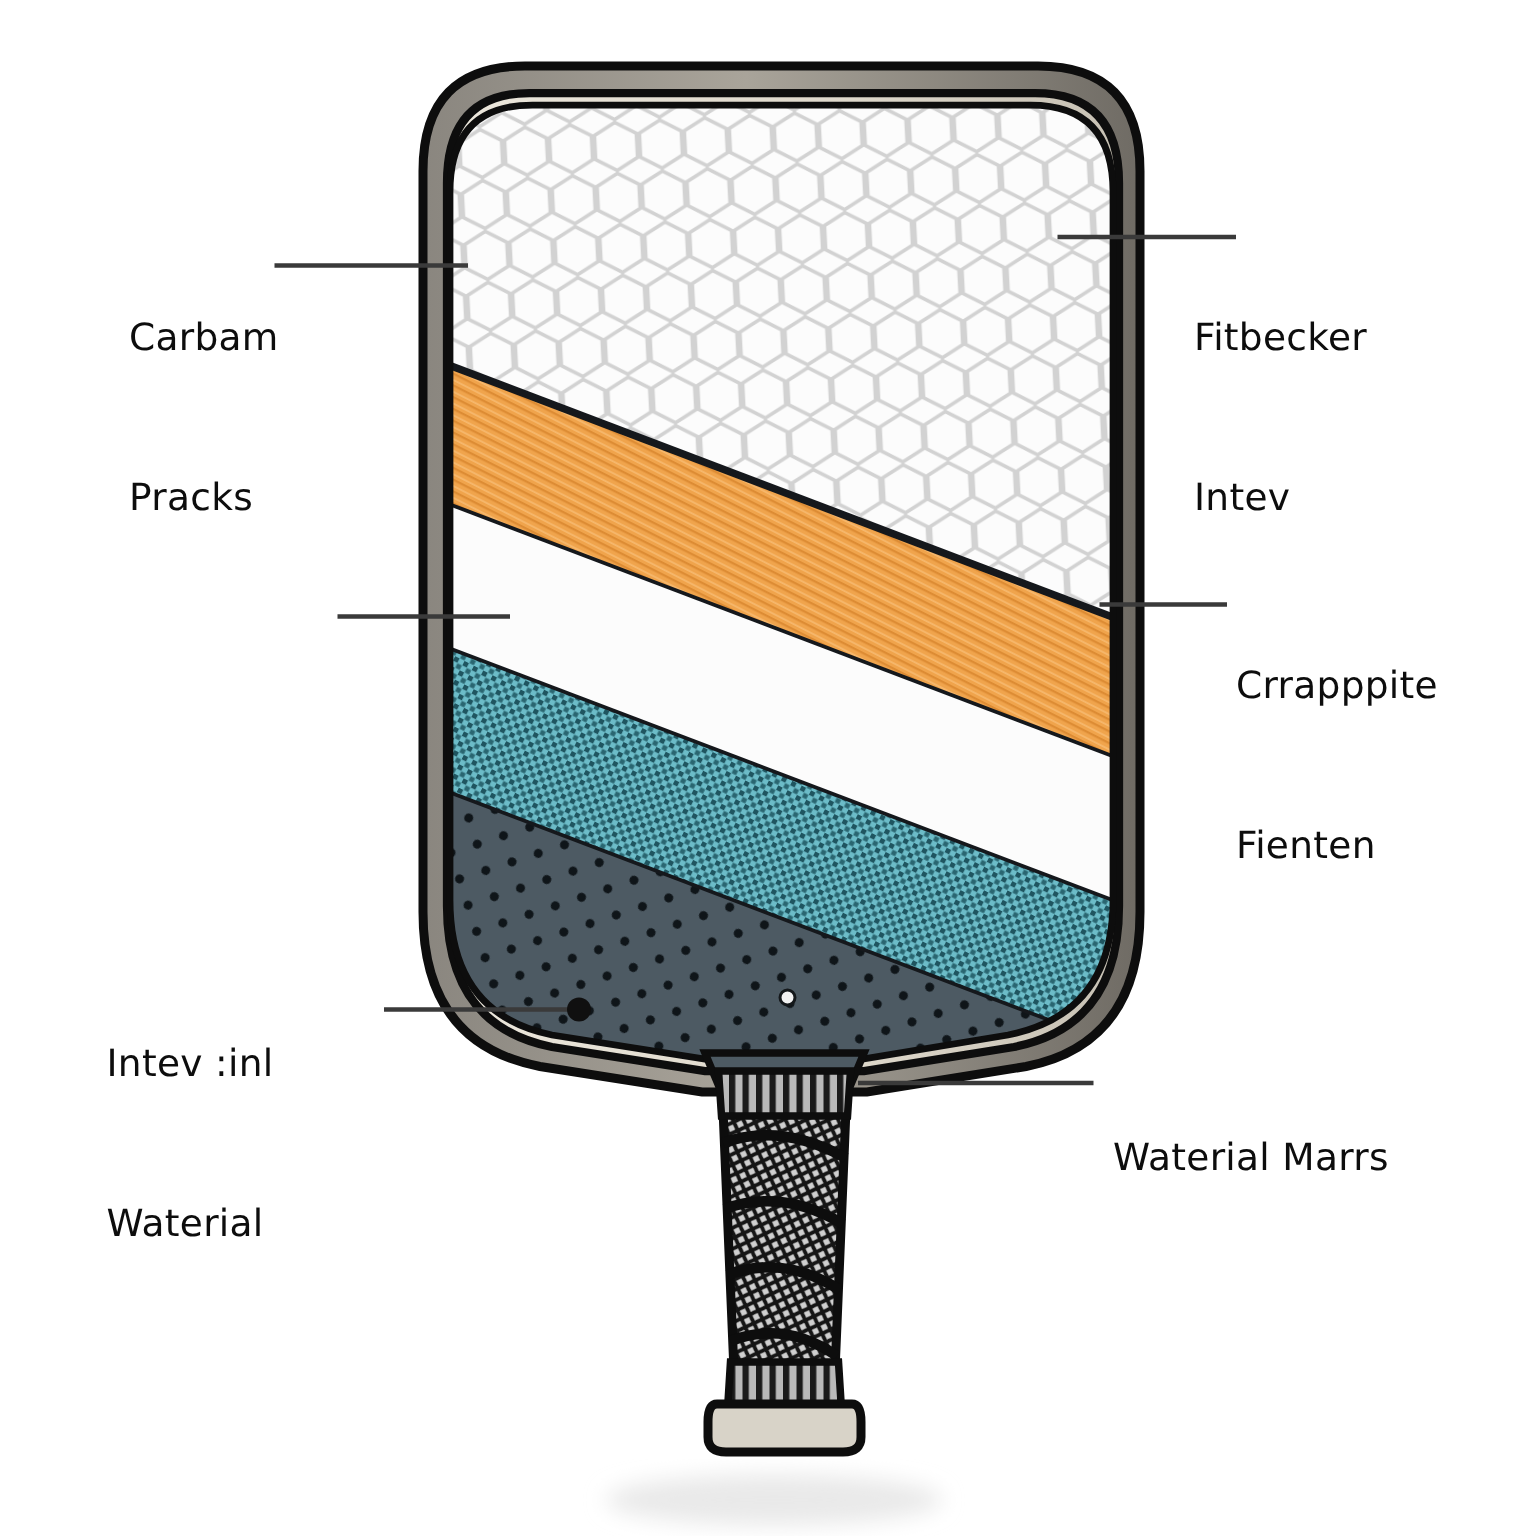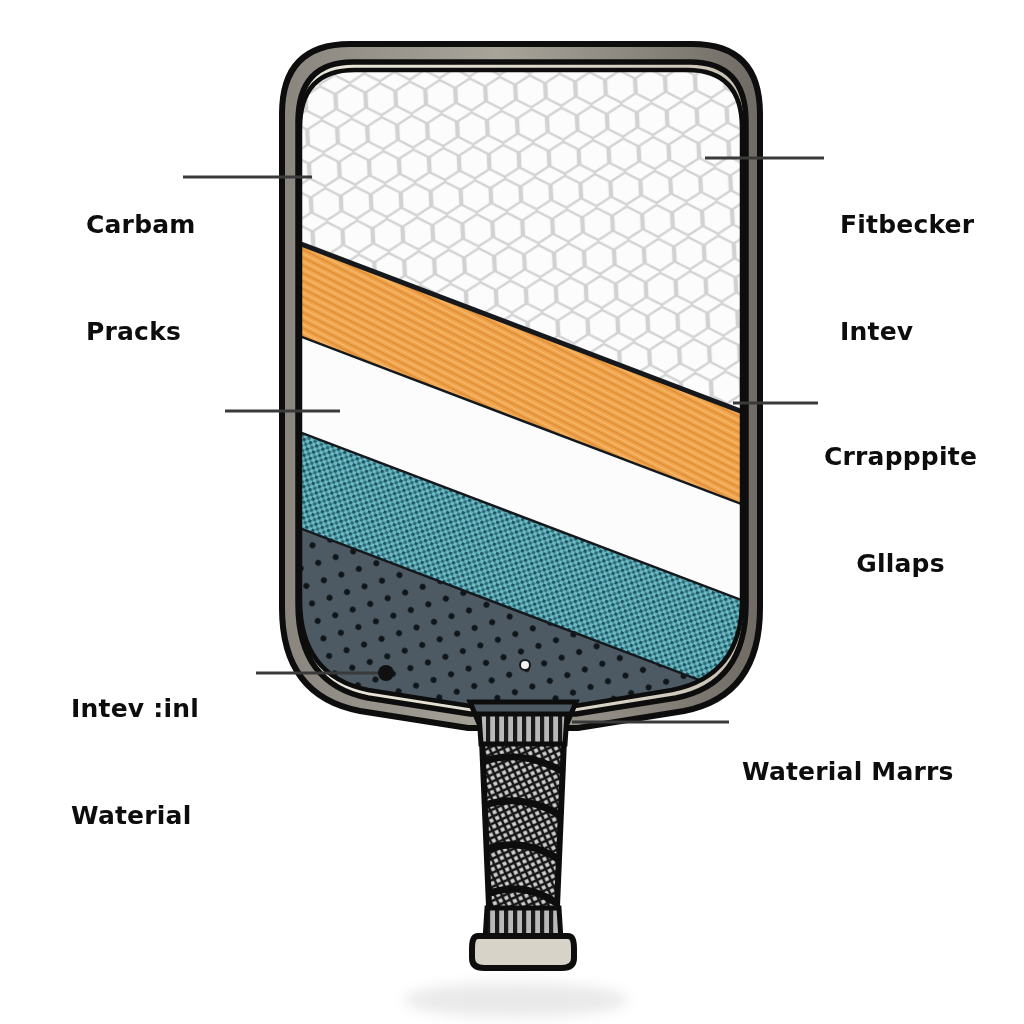--- a/index.html
+++ b/index.html
@@ -7,21 +7,21 @@
     width:1024px;height:1024px;
     background:#ffffff;
     font-family:"DejaVu Sans","Liberation Sans",sans-serif;
     overflow:hidden;
     position:relative;
   }
   #stage{position:absolute;inset:0;width:1024px;height:1024px;}
   .label{
     position:absolute;
     font-size:25px;
-    font-weight:700;
+    font-weight:400;
     line-height:1.42;
     color:#0d0d0d;
     letter-spacing:.2px;
     white-space:pre;
   }
   .label.right{text-align:left;}
   .label.left{text-align:left;}
   svg{position:absolute;left:0;top:0;}
 </style>
 </head>
@@ -148,29 +148,29 @@
       <line x1="572" y1="722" x2="729" y2="722"></line>
       <circle cx="386" cy="673" r="8" fill="#101010" stroke="none"></circle>
     </g>
   </svg>
 
   <div class="label left" style="left:86px;top:136px;">
     <div>Carbam</div>
     <div>Pracks</div>
   </div>
 
-  <div class="label right" style="left:840px;top:136px;">
+  <div class="label right" style="left:796px;top:136px;">
     <div>Fitbecker</div>
     <div>Intev</div>
   </div>
 
 
-  <div class="label right" style="left:824px;top:368px;text-align:center;">
+  <div class="label right" style="left:824px;top:368px;">
     <div>Crrapppite</div>
-    <div>Gllaps</div>
+    <div>Fienten</div>
   </div>
 
   <div class="label left" style="left:71px;top:620px;">
     <div>Intev :inl</div>
     <div>Waterial</div>
   </div>
 
   <div class="label right" style="left:742px;top:683px;">
     <div>Waterial Marrs</div>
   </div>

